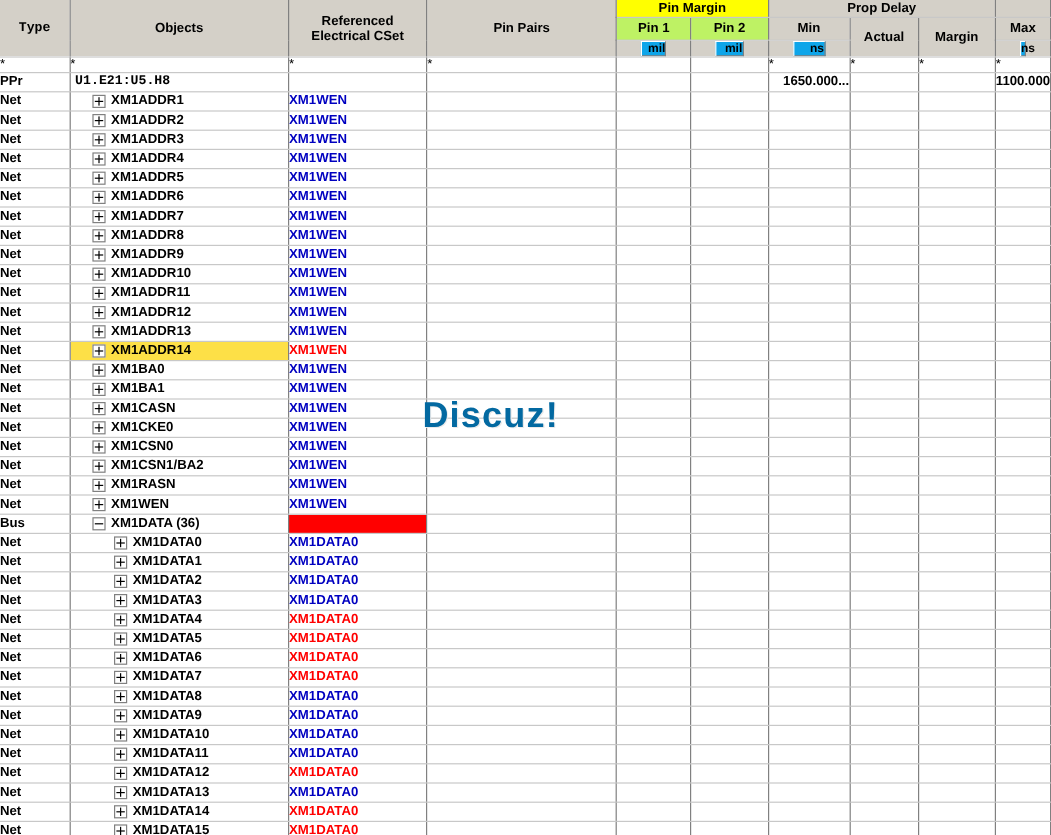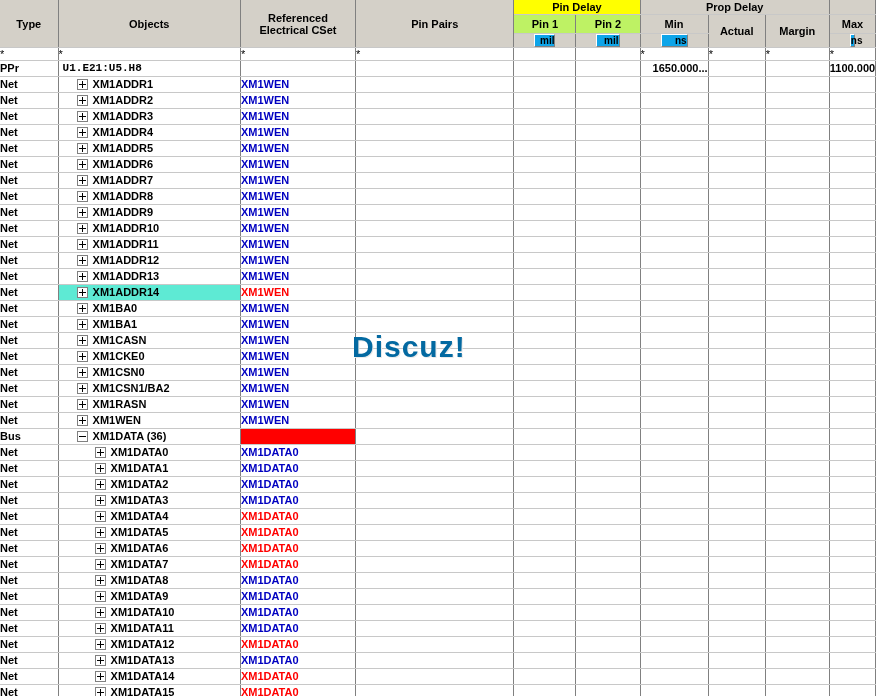--- a/index.html
+++ b/index.html
@@ -102,21 +102,21 @@
   td.c-cset{padding-left:3px;font-weight:bold;color:#0000c0;}
   td.c-cset.red{color:#ff0000;}
   td.c-pinpairs{background:#ffffff;}
   td.c-pin1{background:#d4d0c8;}
   td.c-pin2{background:#d4d0c8;}
   td.c-min{padding-right:3px;text-align:right;font-weight:bold;}
   td.c-actual{background:#008000;}
   td.c-margin{background:#008000;}
   td.c-max{padding-right:3px;text-align:right;font-weight:bold;background:#ffffff;}
 
-  tr.row.selected td.c-obj{background:#5eead4;}
+  tr.row.selected td.c-obj{background:#fde047;}
   td.c-cset.redfill{background:#ff0000;border-right:1px solid #808080;}
 
   .objwrap{display:flex;align-items:center;height:15px;}
   .indent-0{padding-left:4px;font-family:Liberation Mono, monospace;}
   .indent-1{padding-left:18px;}
   .indent-2{padding-left:36px;}
   .expander{
     width:9px;height:9px;
     border:1px solid #808080;
     background:#ffffff;
@@ -168,34 +168,34 @@
       <col style="width:62px">
       <col style="width:64px">
       <col style="width:68px">
       <col style="width:57px">
       <col style="width:64px">
       <col style="width:46px">
     </colgroup>
 
     <thead>
       <tr class="hdr-top">
-        <td rowspan="3" style="height:auto;">
+        <td rowspan="3" style="height:auto;font-family:Liberation Mono, monospace;">
           <span>Type</span>
         </td>
         <td rowspan="3">
           <span>Objects</span>
         </td>
         <td rowspan="3">
           <div style="white-space:normal;line-height:12px;padding:0 2px;">Referenced<br>Electrical CSet</div>
         </td>
         <td rowspan="3">
           <span>Pin Pairs</span>
         </td>
         <td colspan="2" class="yellow">
-          <span>Pin Delay</span>
+          <span>Pin Margin</span>
         </td>
         <td colspan="3">
           <span>Prop Delay</span>
         </td>
         <td rowspan="1"></td>
       </tr>
 
       <tr class="hdr-main">
         <td class="yellow" style="height:18px;">
           <span>Pin 1</span>

